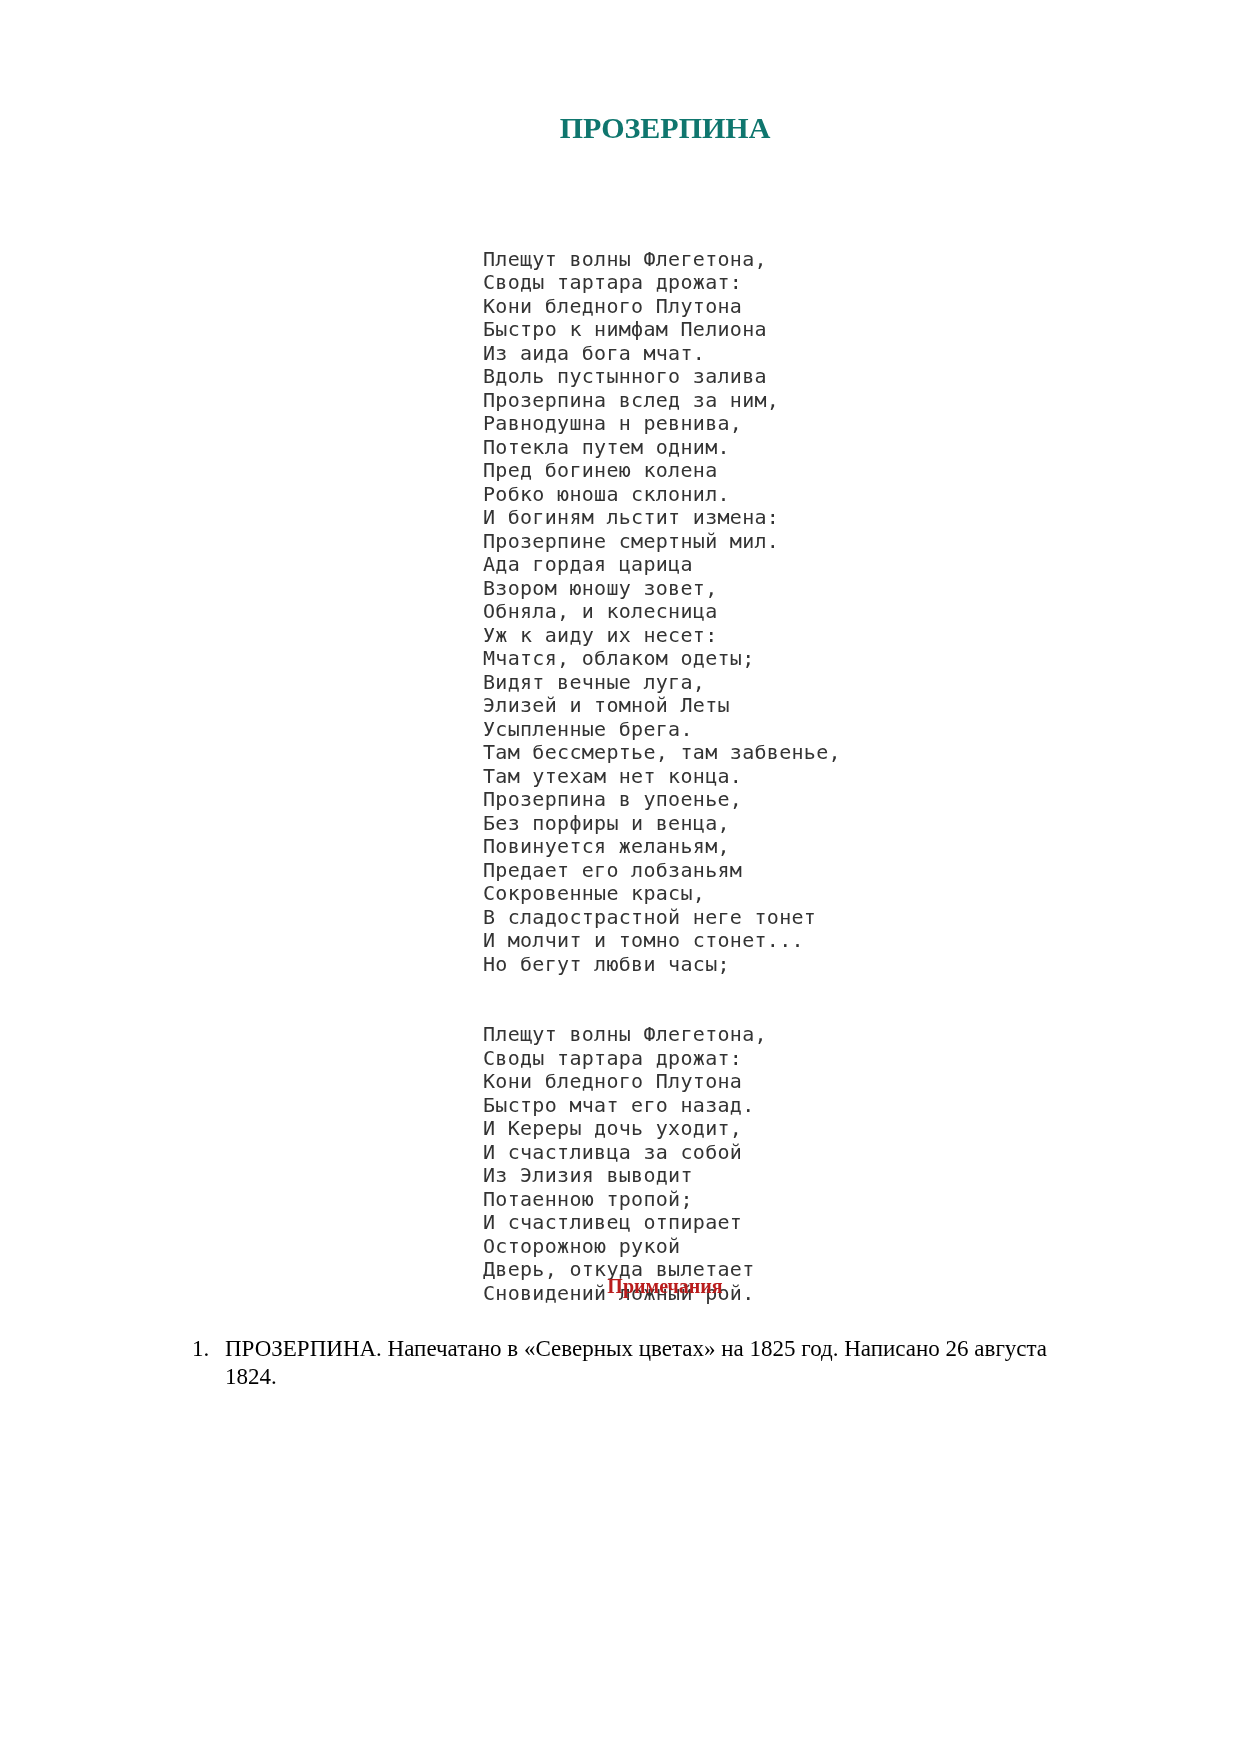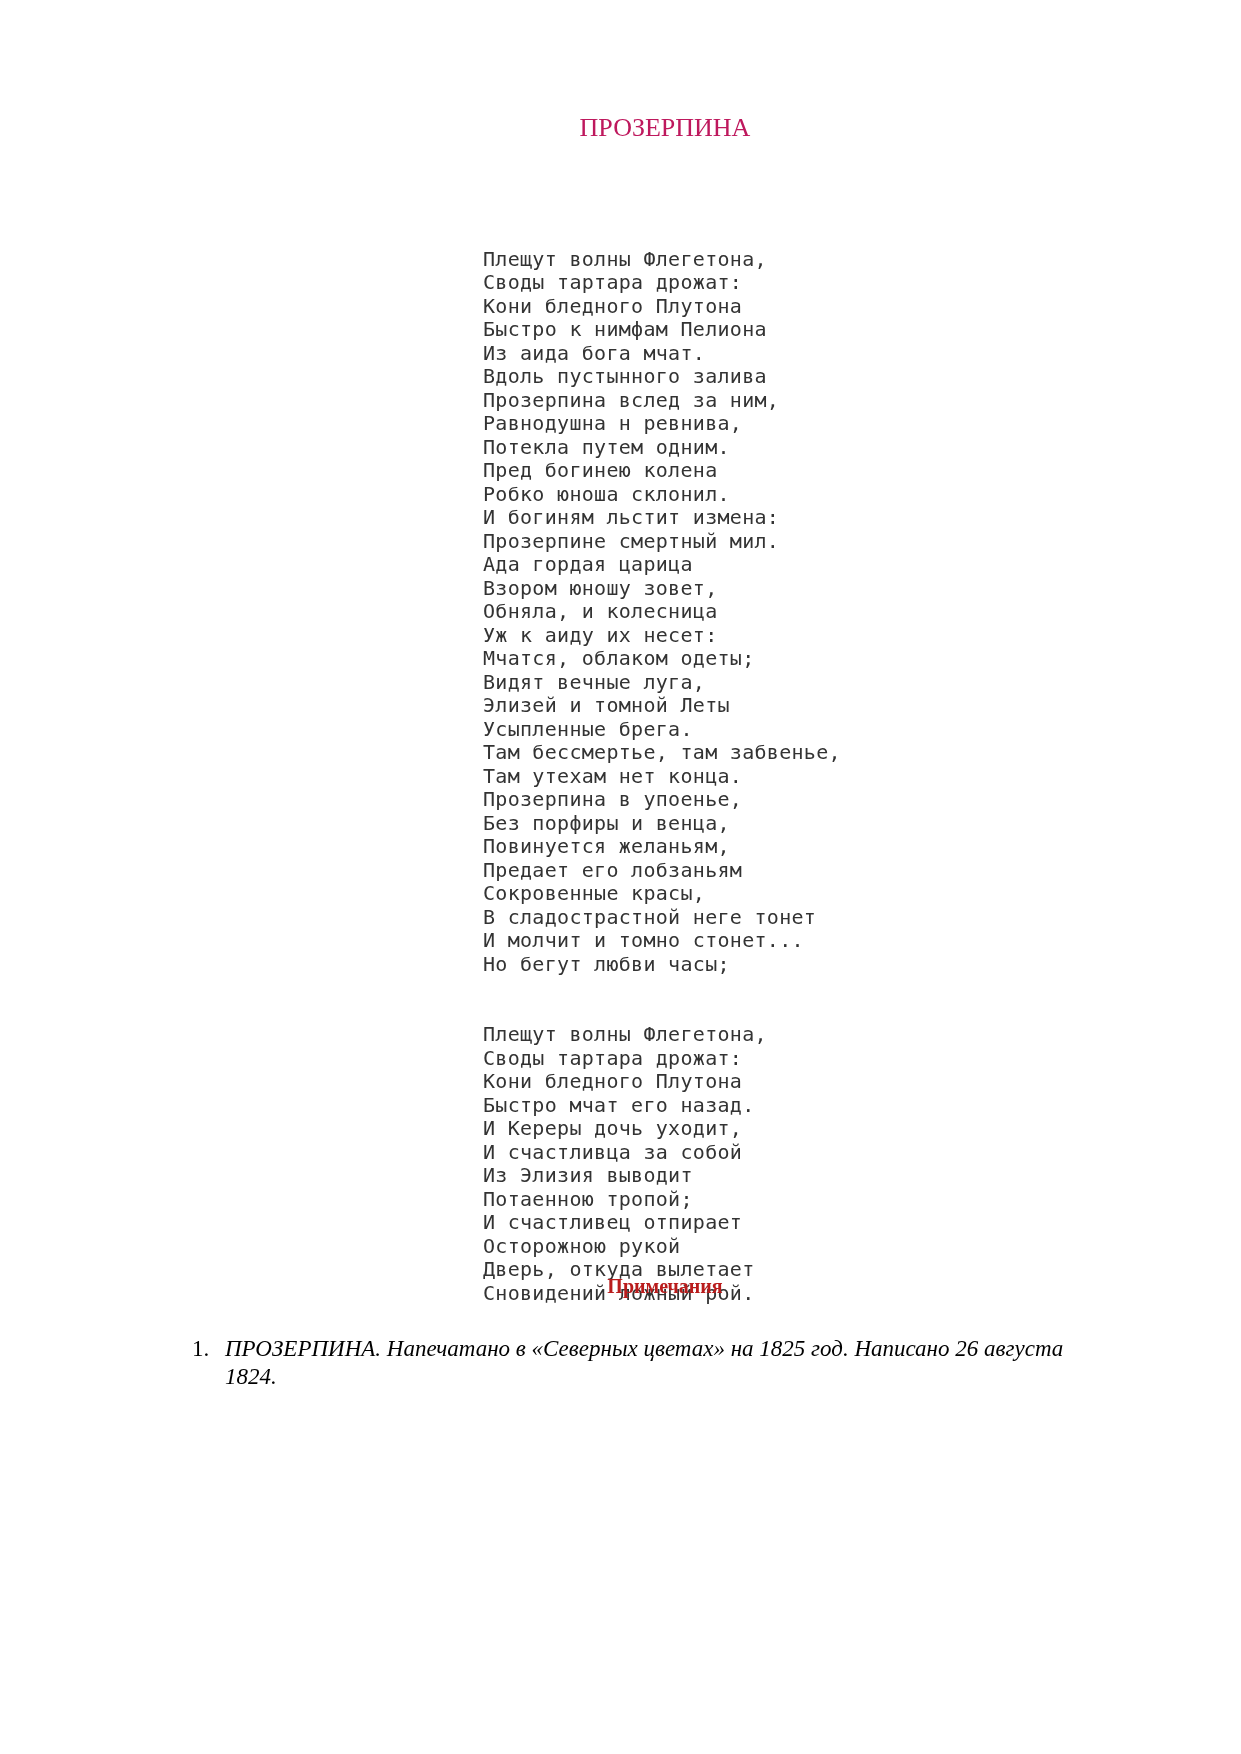--- a/index.html
+++ b/index.html
@@ -13,25 +13,25 @@
     overflow: hidden;
     font-family: "Liberation Serif", serif;
     color: #000000;
   }
   .poem-title {
     position: absolute;
     top: 114px;
     left: 665px;
     transform: translateX(-50%);
     font-family: "Liberation Serif", serif;
-    font-weight: normal;
-    font-size: 26px;
+    font-weight: bold;
+    font-size: 30px;
     line-height: 28px;
     white-space: nowrap;
-    color: #be185d;
+    color: #0f766e;
   }
   .poem {
     position: absolute;
     top: 224px;
     left: 483px;
     font-family: "DejaVu Sans Mono", monospace;
     font-size: 20px;
     line-height: 23.5px;
     letter-spacing: 0.3px;
     white-space: pre-line;
@@ -60,21 +60,20 @@
     line-height: 28px;
     color: #000000;
   }
   .note-number {
     width: 33px;
     flex: 0 0 33px;
   }
   .note-text {
     width: 935px;
     white-space: pre-line;
-    font-style: italic;
   }
   .note-paragraph {
     position: absolute;
     top: 1418px;
     left: 225px;
     width: 935px;
     font-size: 23px;
     line-height: 28px;
     white-space: pre-line;
     color: #000000;

